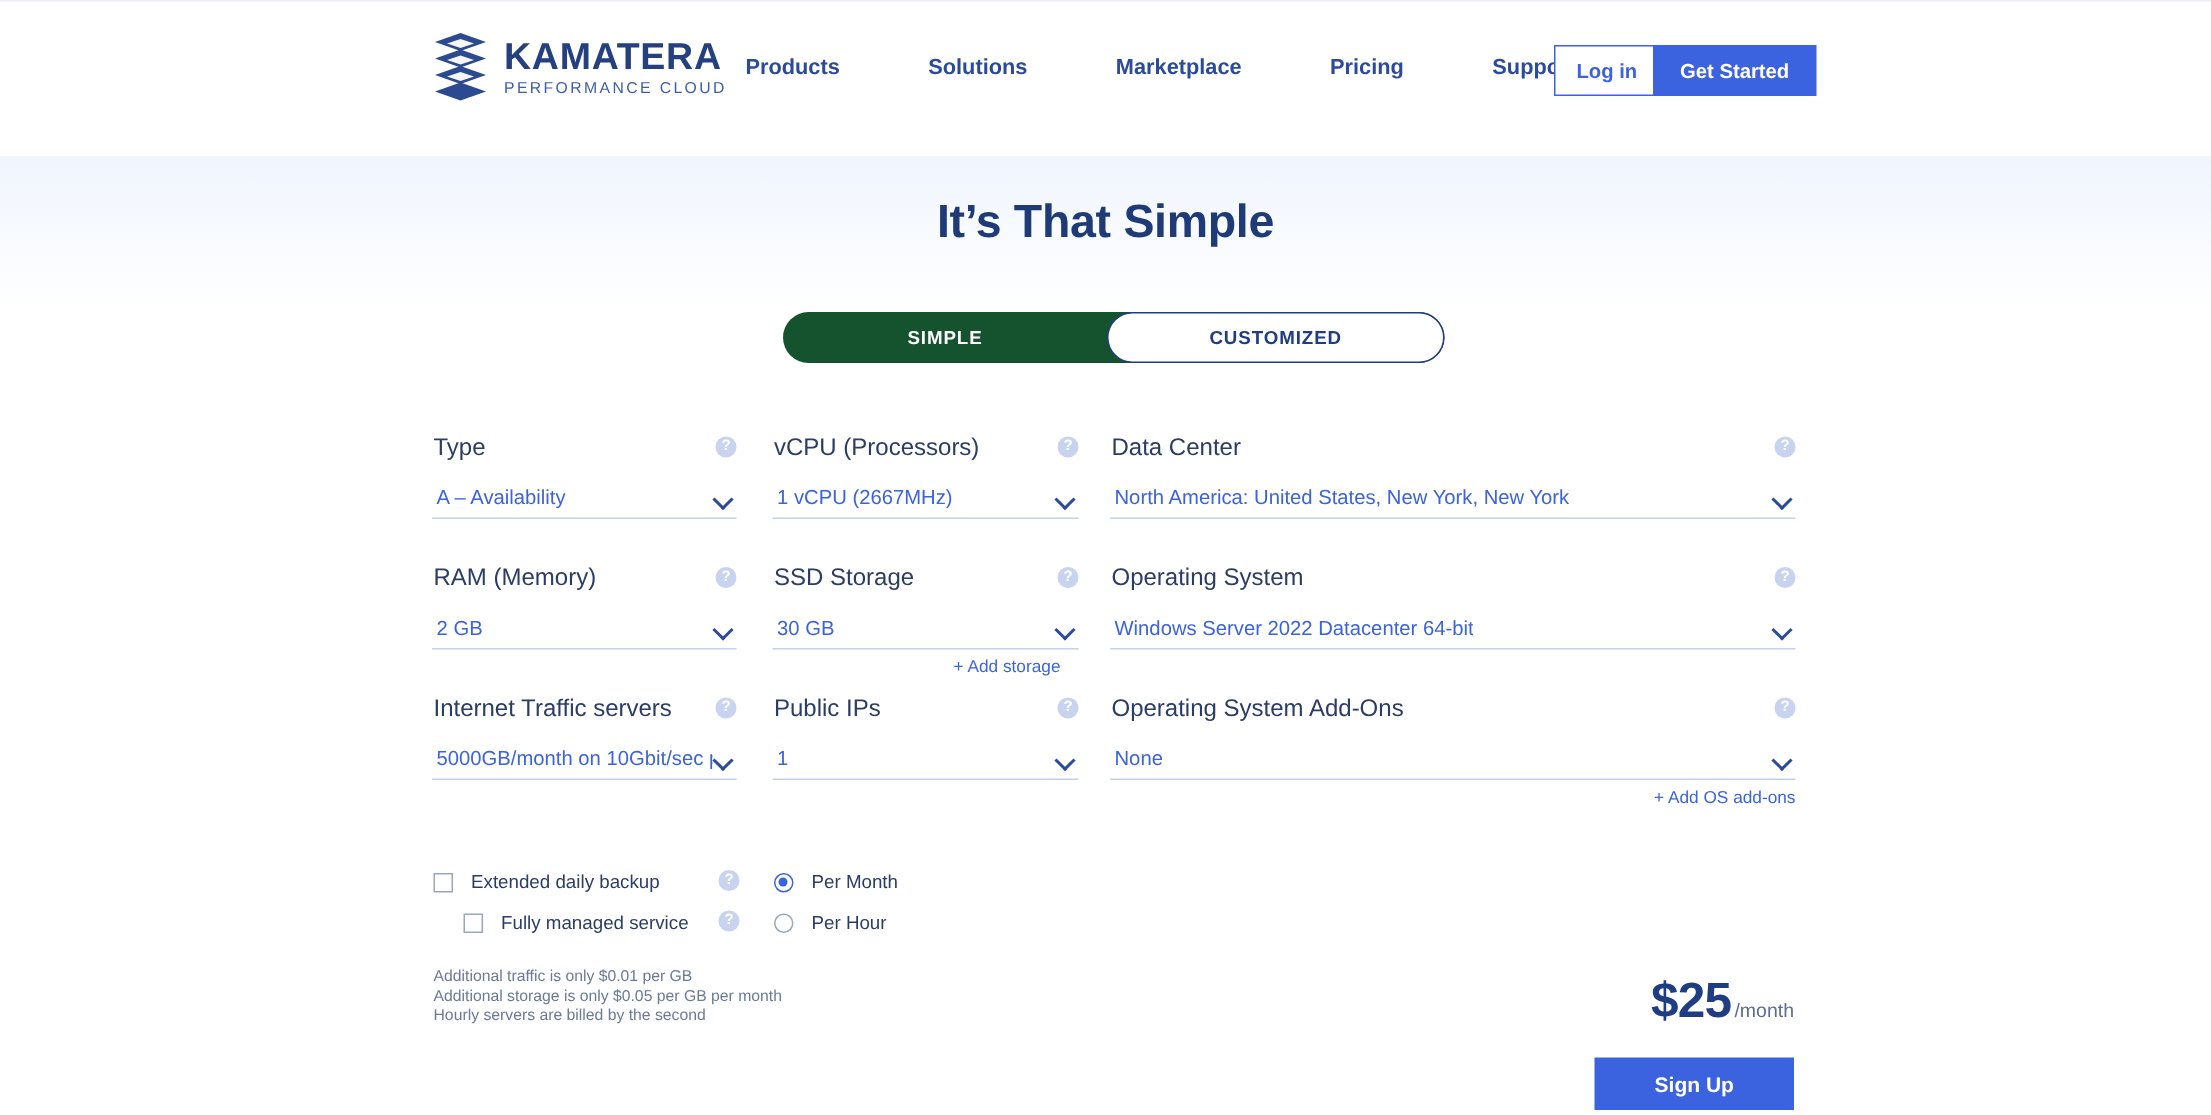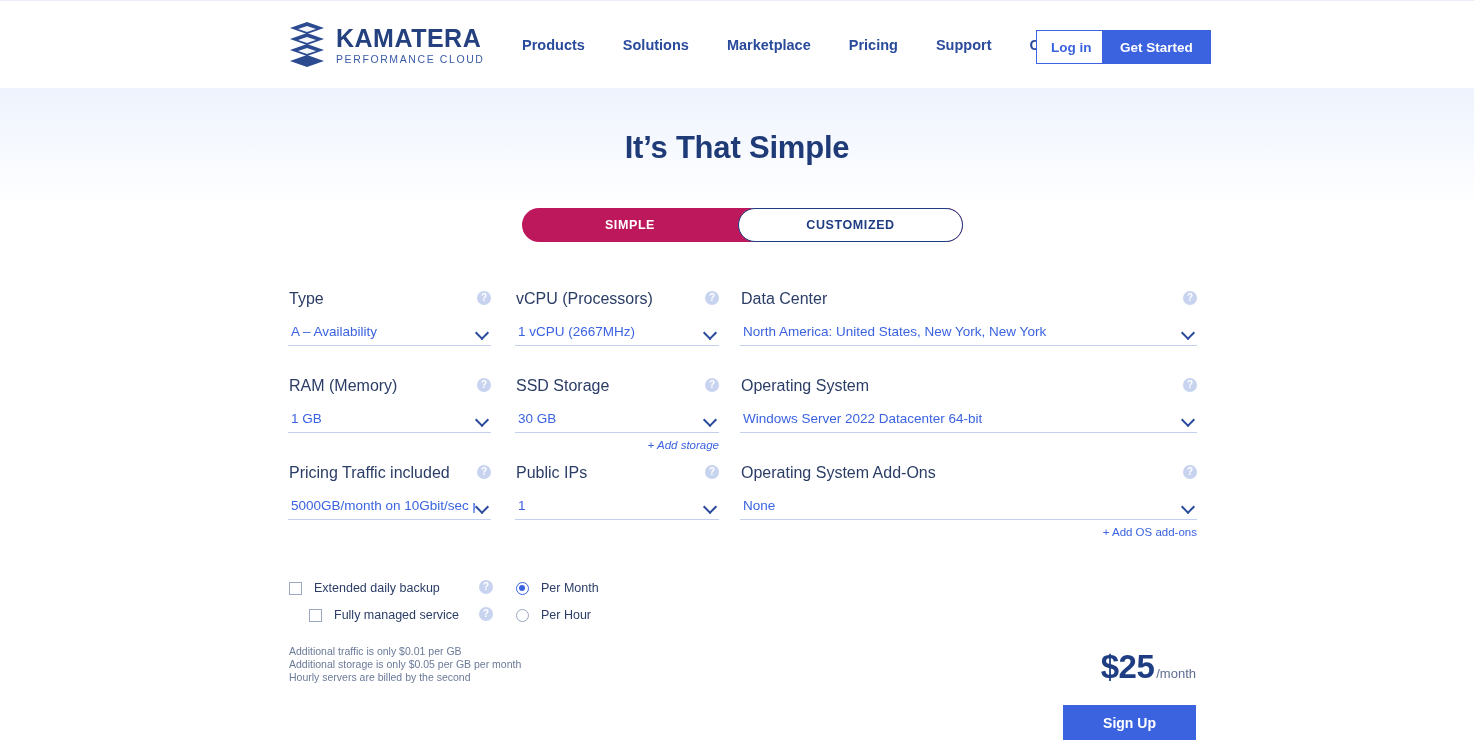--- a/index.html
+++ b/index.html
@@ -7,40 +7,40 @@
     margin: 0; padding: 0;
     width: 1474px; height: 743px;
     background: #ffffff;
     font-family: "Liberation Sans", sans-serif;
     overflow: hidden;
   }
   .page { position: relative; width: 1474px; height: 743px; background:#fff; }
 
   
   .topbar {
-    position: absolute; top: 0; left: 0; width: 1474px; height: 88px;
+    position: absolute; top: 0; left: 0; width: 1474px; height: 104px;
     background: #ffffff; z-index: 5;
     border-top: 1px solid #e9edf5;
   }
   .logo-wrap {
     position: absolute; left: 288px; top: 20px;
     display: flex; align-items: center; gap: 10px;
   }
   .logo-mark { width: 38px; height: 48px; display:block; }
   .logo-text { line-height: 1; }
   .logo-name {
     font-size: 25px; font-weight: 700; letter-spacing: 0.5px;
     color: #24407f; display:block;
   }
   .logo-sub {
     font-size: 10.5px; letter-spacing: 1.6px; color: #3b5ca8;
     display:block; margin-top: 3px;
   }
 
-  .nav { position: absolute; left: 522px; top: 36px; display: flex; gap: 38px; }
+  .nav { position: absolute; left: 497px; top: 36px; display: flex; gap: 59px; }
   .nav-item {
     font-size: 14.5px; font-weight: 700; color: #2a4a9c;
     cursor: pointer; white-space: nowrap;
   }
 
   .btn-login {
     position: absolute; left: 1036px; top: 29px;
     width: 60px; height: 34px;
     border: 1px solid #3b63e0; color: #3b63e0; background: #fff;
     font-size: 13.5px; font-weight: 700;
@@ -69,21 +69,21 @@
     text-align: center; color: #1e3a77;
     font-size: 31px; font-weight: 700; line-height: 30px;
     letter-spacing: -0.2px;
   }
   .headline .l2 { display: block; margin-top: 9px; }
 
   
   .toggle {
     position: absolute; top: 208px; left: 522px;
     width: 441px; height: 34px;
-    background: #be185d; border-radius: 17px;
+    background: #14532d; border-radius: 17px;
     display: flex; align-items: center;
   }
   .toggle-opt {
     height: 34px; display: flex; align-items: center; justify-content: center;
     font-size: 12.5px; font-weight: 700; letter-spacing: 0.6px; cursor: pointer;
   }
   .toggle-opt.left { width: 216px; color: #ffffff; }
   .toggle-opt.right {
     width: 225px; color: #1f3d82; background: #ffffff;
     border-radius: 17px; border: 1px solid #1f3d82;
@@ -286,46 +286,46 @@
       <div class="selectline">
         <span class="val">North America: United States, New York, New York</span>
         <span class="chev"></span>
       </div>
     </div>
 
     <div class="field c1 r2">
       <span class="label">RAM (Memory)</span>
       <span class="help">?</span>
       <div class="selectline">
-        <span class="val">1 GB</span>
+        <span class="val">2 GB</span>
         <span class="chev"></span>
       </div>
     </div>
 
     <div class="field c2 r2">
       <span class="label">SSD Storage</span>
       <span class="help">?</span>
       <div class="selectline">
         <span class="val">30 GB</span>
         <span class="chev"></span>
       </div>
-      <span class="sublink" style="top:62px; right:0;font-style:italic;">+ Add storage</span>
+      <span class="sublink" style="top:62px; right:12px;">+ Add storage</span>
     </div>
 
     <div class="field c3 r2">
       <span class="label">Operating System</span>
       <span class="help">?</span>
       <div class="selectline">
         <span class="val">Windows Server 2022 Datacenter 64-bit</span>
         <span class="chev"></span>
       </div>
     </div>
 
     <div class="field c1 r3">
-      <span class="label">Pricing Traffic included</span>
+      <span class="label">Internet Traffic servers</span>
       <span class="help">?</span>
       <div class="selectline">
         <span class="val">5000GB/month on 10Gbit/sec p</span>
         <span class="chev"></span>
       </div>
     </div>
 
     <div class="field c2 r3">
       <span class="label">Public IPs</span>
       <span class="help">?</span>

